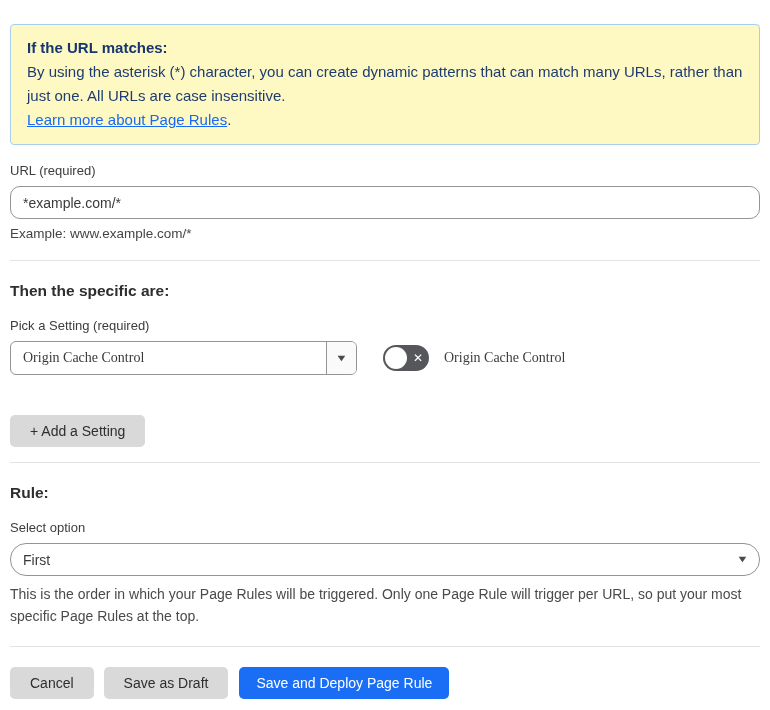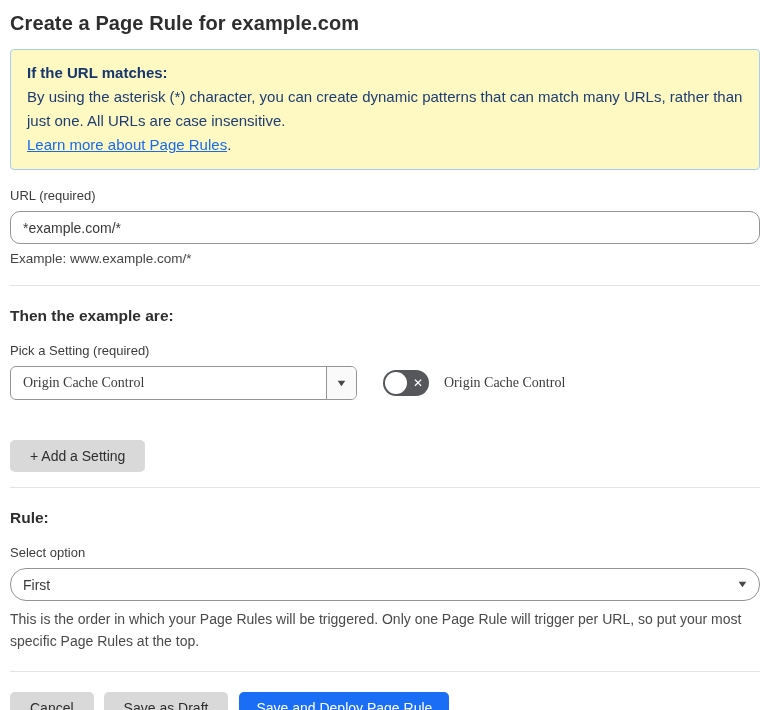--- a/index.html
+++ b/index.html
@@ -195,37 +195,36 @@
     margin-top: 20px;
     gap: 10px;
   }
   .footer-actions .btn-blue { margin-left: 1px; padding: 0 17px; }
 </style>
 </head>
 <body>
 
 <div class="page">
 
-  <h1 class="page-title">Create a Page Rule for example.com</h1>
 
   <div class="info-box">
     <div class="info-heading">If the URL matches:</div>
     <div class="info-body">By using the asterisk (*) character, you can create dynamic patterns that can match many URLs, rather than just one. All URLs are case insensitive.</div>
     <div>
       <a class="info-link">Learn more about Page Rules</a><span class="info-link-suffix">.</span>
     </div>
   </div>
 
   <div class="field-label">URL (required)</div>
   <input class="text-input" type="text" value="*example.com/*" style="">
   <div class="helper-text">Example: www.example.com/*</div>
 
   <hr class="divider divider-1">
 
-  <div class="section-heading">Then the example are:</div>
+  <div class="section-heading">Then the specific are:</div>
 
   <div class="field-label">Pick a Setting (required)</div>
 
   <div class="picker-row">
     <div class="select-box setting-select">
       <div class="select-value">Origin Cache Control</div>
       <div class="select-arrow-segment">
         <span class="arrow-glyph">▼</span>
       </div>
     </div>

